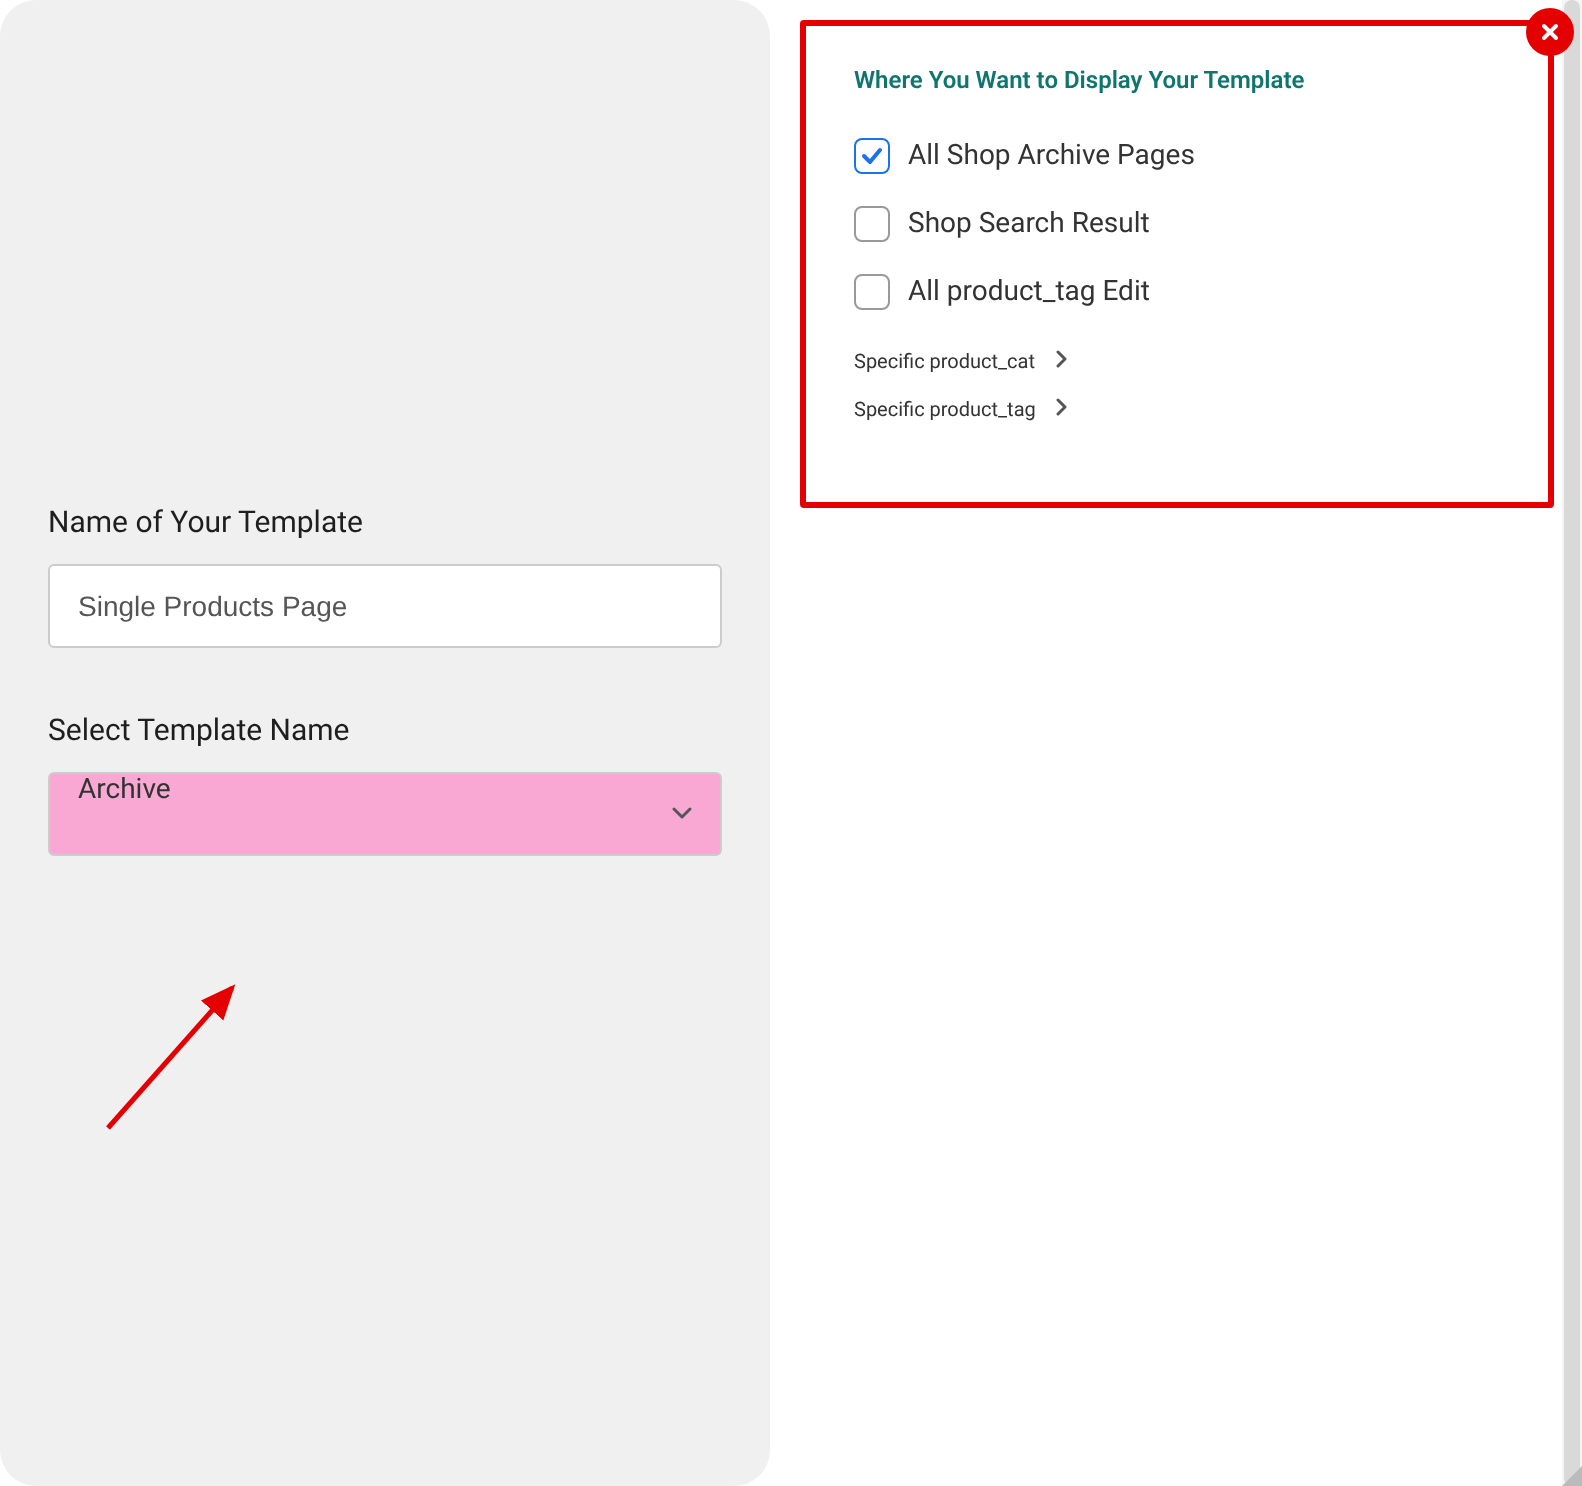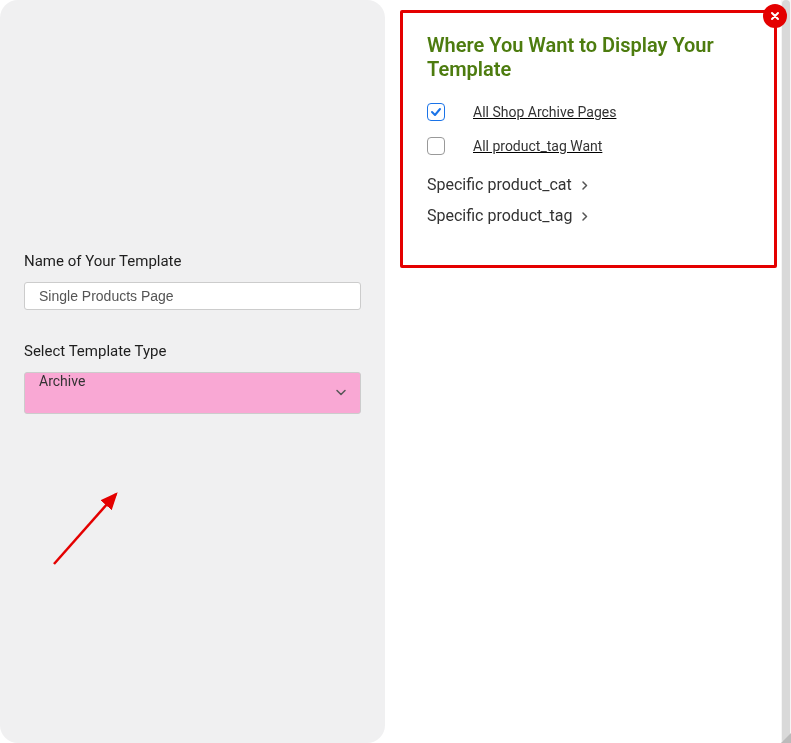--- a/index.html
+++ b/index.html
@@ -29,21 +29,21 @@
     }
     .form-label {
       font-size: 15px;
       font-weight: 400;
       color: #1e1e1e;
       margin-bottom: 12px;
       display: block;
     }
     .text-input {
       width: 100%;
-      height: 28px;
+      height: 42px;
       border: 1px solid #ccc;
       border-radius: 3px;
       padding: 0 14px;
       font-size: 14px;
       color: #555;
       background: #fff;
       margin-bottom: 32px;
     }
     .select-wrap {
       position: relative;
@@ -80,31 +80,30 @@
       font-size: 15px;
       font-weight: 400;
       cursor: pointer;
     }
     .highlight-box {
       border: 3px solid #e40000;
       padding: 20px 24px 28px 24px;
       border-radius: 2px;
     }
     .panel-title {
-      font-size: 20px;
+      font-size: 12px;
       font-weight: 600;
-      color: #4d7c0f;
+      color: #0f766e;
       margin-bottom: 22px;
     }
     .checkbox-row {
       display: flex;
       align-items: center;
-      gap: 28px;
+      gap: 9px;
       margin-bottom: 16px;
-      text-decoration: underline;
     }
     .cb {
       width: 18px;
       height: 18px;
       border: 1.5px solid #999;
       border-radius: 4px;
       background: #fff;
       display: inline-flex;
       align-items: center;
       justify-content: center;
@@ -120,21 +119,21 @@
       font-size: 14px;
       color: #333;
       cursor: pointer;
     }
     .expand-row {
       display: flex;
       align-items: center;
       gap: 8px;
       margin-top: 20px;
       margin-bottom: 12px;
-      font-size: 16px;
+      font-size: 10px;
       color: #333;
       cursor: pointer;
     }
     .expand-row + .expand-row { margin-top: 12px; }
     .close-btn {
       position: absolute;
       top: 4px;
       right: 4px;
       width: 24px;
       height: 24px;
@@ -180,21 +179,21 @@
       border-color: transparent transparent #bbb transparent;
     }
   </style>
 </head>
 <body>
 
 <div class="left-panel">
   <label class="form-label">Name of Your Template</label>
   <input class="text-input" type="text" value="Single Products Page" style="">
 
-  <label class="form-label">Select Template Type</label>
+  <label class="form-label">Select Template Name</label>
   <div class="select-wrap">
     <div class="select-input">Archive</div>
     <span class="select-chevron">
       <svg width="12" height="12" viewBox="0 0 12 12">
           <path d="M2 4 L6 8 L10 4" stroke="#555" stroke-width="1.5" fill="none" stroke-linecap="round" stroke-linejoin="round"></path>
         </svg>
     </span>
   </div>
 
 </div>
@@ -215,21 +214,25 @@
         <div class="checkbox-row">
           <span class="cb checked">
             <svg width="12" height="12" viewBox="0 0 12 12">
               <path d="M2 6 L5 9 L10 3" stroke="#1a73e8" stroke-width="2" fill="none" stroke-linecap="round" stroke-linejoin="round"></path>
             </svg>
           </span>
           <span class="cb-label">All Shop Archive Pages</span>
         </div>
         <div class="checkbox-row">
           <span class="cb"></span>
-          <span class="cb-label">All product_tag Want</span>
+          <span class="cb-label">Shop Search Result</span>
+        </div>
+        <div class="checkbox-row">
+          <span class="cb"></span>
+          <span class="cb-label">All product_tag Edit</span>
         </div>
       </div>
     <div id="exp-list">
         <div class="expand-row">
           <span>Specific product_cat</span>
           <span><svg width="9" height="9" viewBox="0 0 9 9">
               <path d="M3 1 L6.5 4.5 L3 8" stroke="#555" stroke-width="1.5" fill="none" stroke-linecap="round" stroke-linejoin="round"></path>
             </svg></span>
         </div>
         <div class="expand-row">

